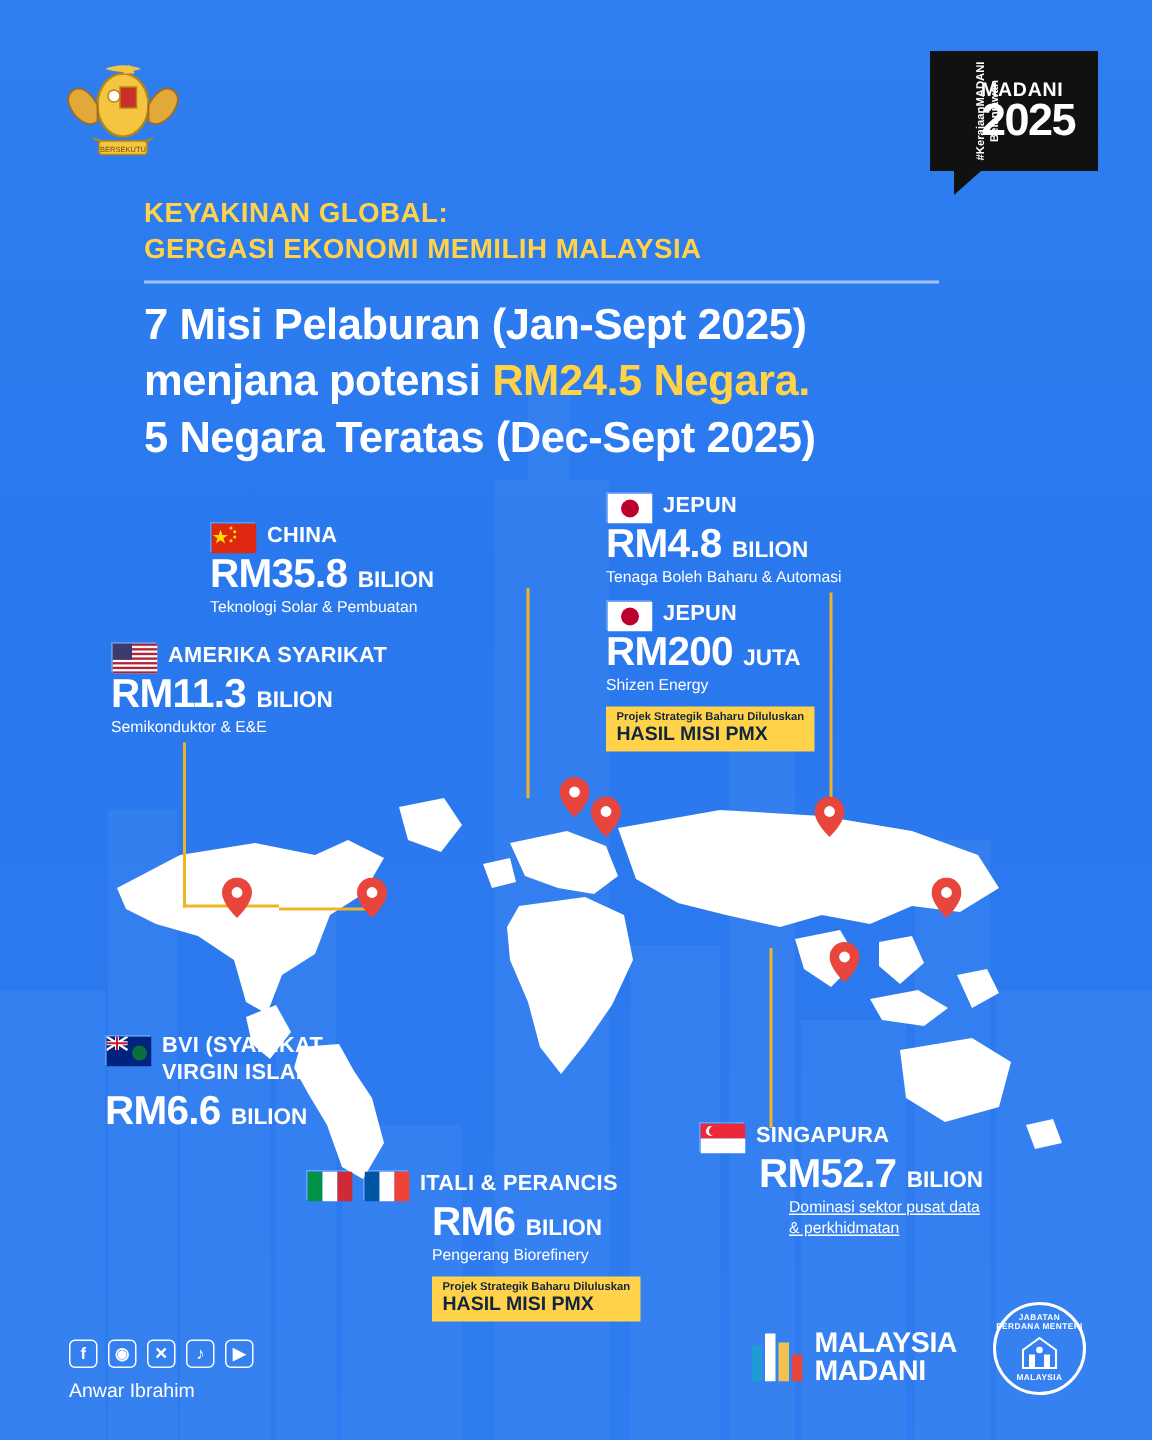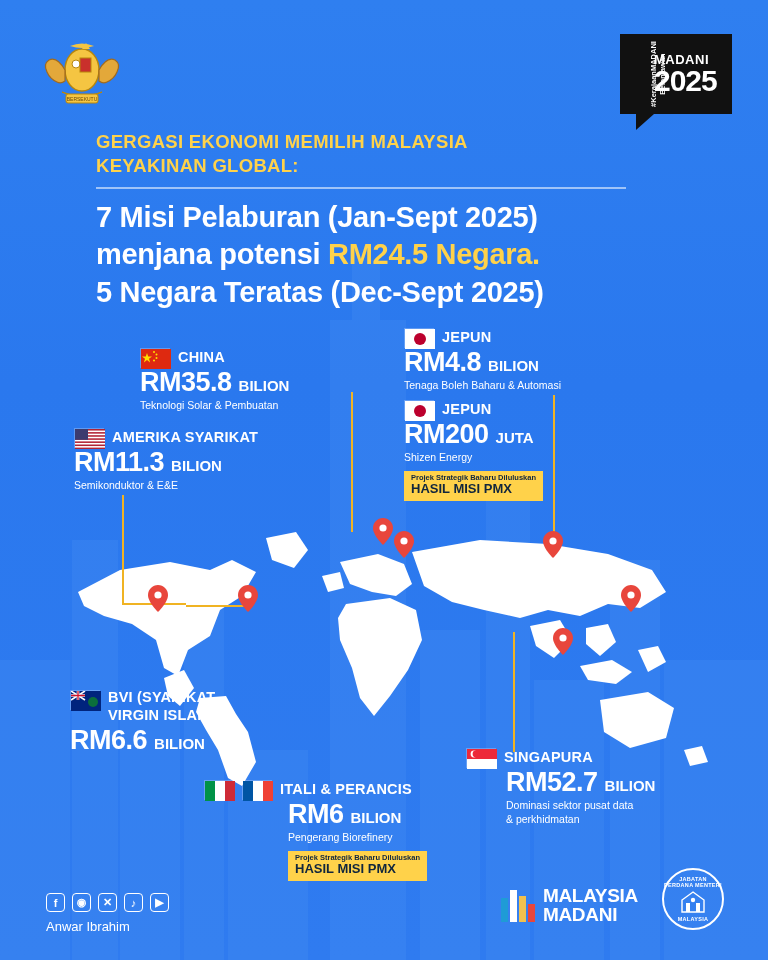--- a/index.html
+++ b/index.html
@@ -120,22 +120,22 @@
   <div class="madani-badge">
     <div class="badge-side">
       <span>#KerajaanMADANI</span><br>
       <span>Belanjawan</span>
     </div>
     <div class="m-top">MADANI</div>
     <div class="m-year">2025</div>
   </div>
 
   <div class="headline-block">
+    <div class="eyebrow">KEYAKINAN GLOBAL:</div>
     <div class="eyebrow">GERGASI EKONOMI MEMILIH MALAYSIA</div>
-    <div class="eyebrow">KEYAKINAN GLOBAL:</div>
     <div class="hr"></div>
     <div class="h-main">7 Misi Pelaburan (Jan-Sept 2025)</div>
     <div class="h-main">
       <span>menjana potensi </span><span class="amount">RM24.5 Negara.</span>
     </div>
     <div class="h-main">5 Negara Teratas (Dec-Sept 2025)</div>
   </div>
 
   <div class="map-wrap">
     <svg viewBox="0 0 660 290" aria-hidden="true">
@@ -354,21 +354,21 @@
             <rect y="10" width="30" height="10" fill="#fff"></rect>
             <circle cx="7" cy="5" r="3.4" fill="#fff"></circle>
             <circle cx="9" cy="5" r="3.4" fill="#ed2939"></circle>
           </svg>
       </span>
       <span class="cname">SINGAPURA</span>
     </div>
     <div class="camt" style="margin-left:40px;">
       <span>RM52.7</span> <span class="unit">BILION</span>
     </div>
-    <div class="cdesc" style="margin-left:40px; white-space:pre-line;">Dominasi sektor pusat data
+    <div class="cdesc" style="margin-left:60px; white-space:pre-line;text-decoration:underline;">Dominasi sektor pusat data
 &amp; perkhidmatan</div>
   </div>
 
   <div class="social">
     <span class="sicon">f</span>
     <span class="sicon">◉</span>
     <span class="sicon">✕</span>
     <span class="sicon">♪</span>
     <span class="sicon">▶</span>
   </div>

